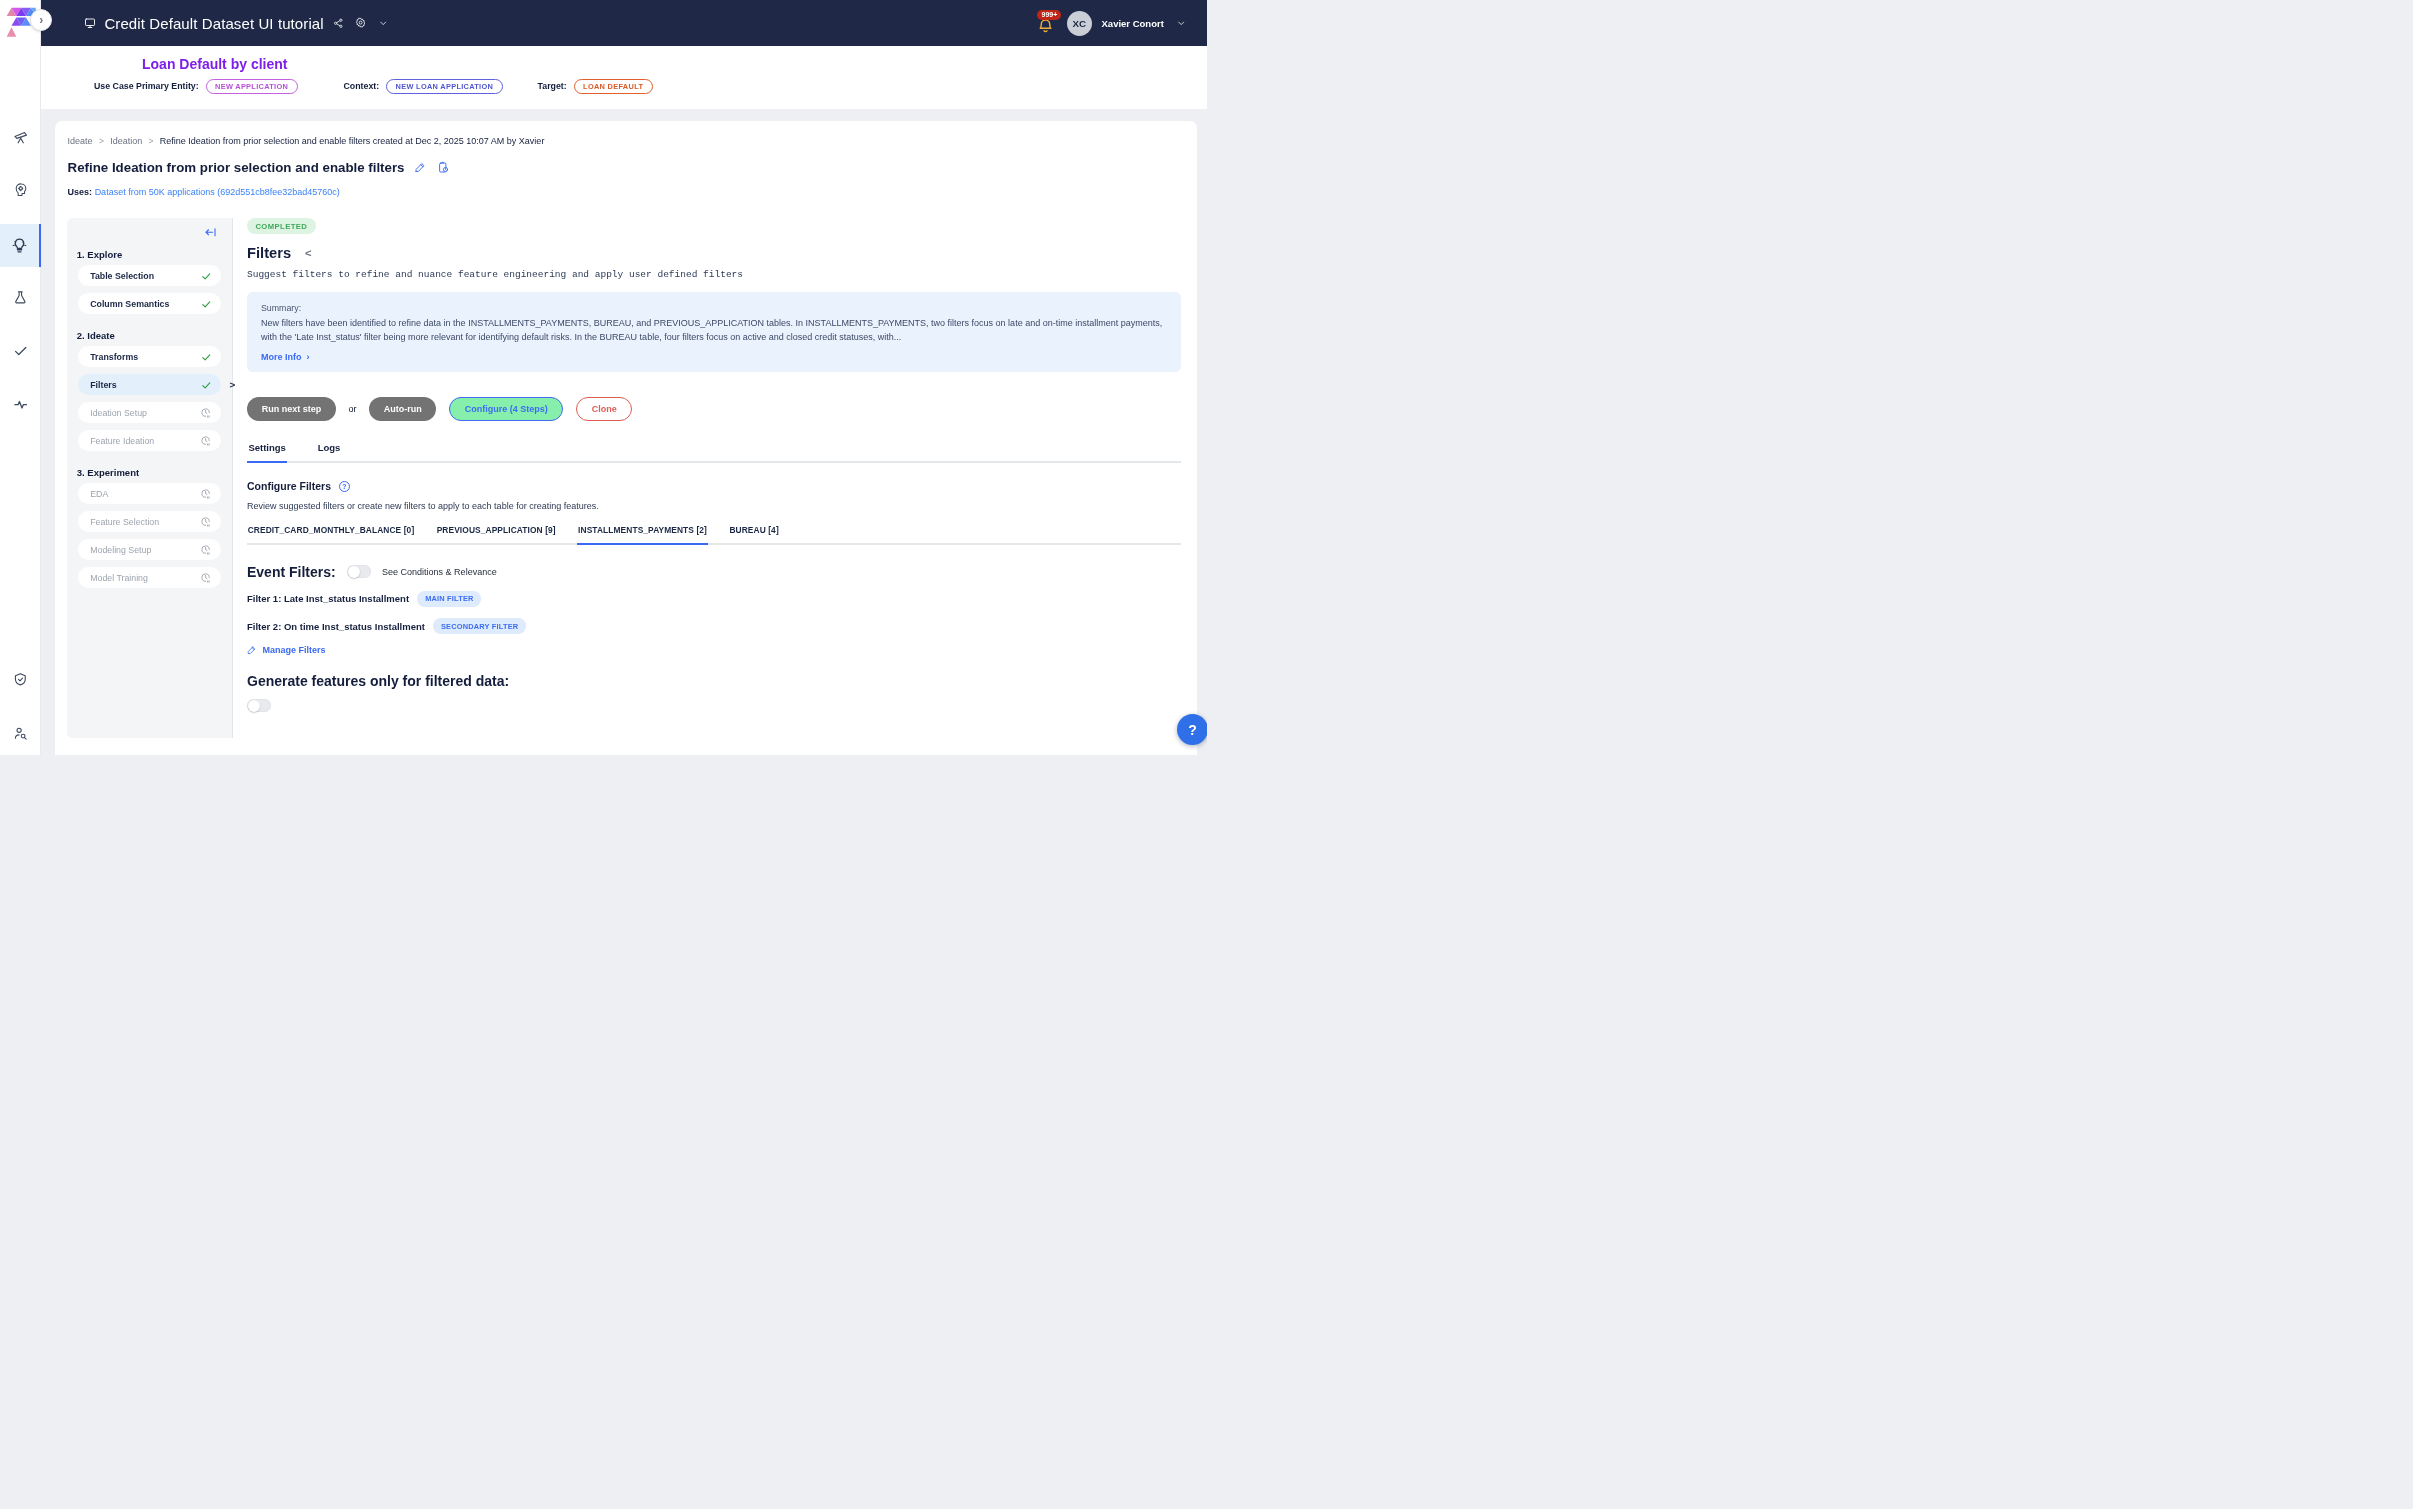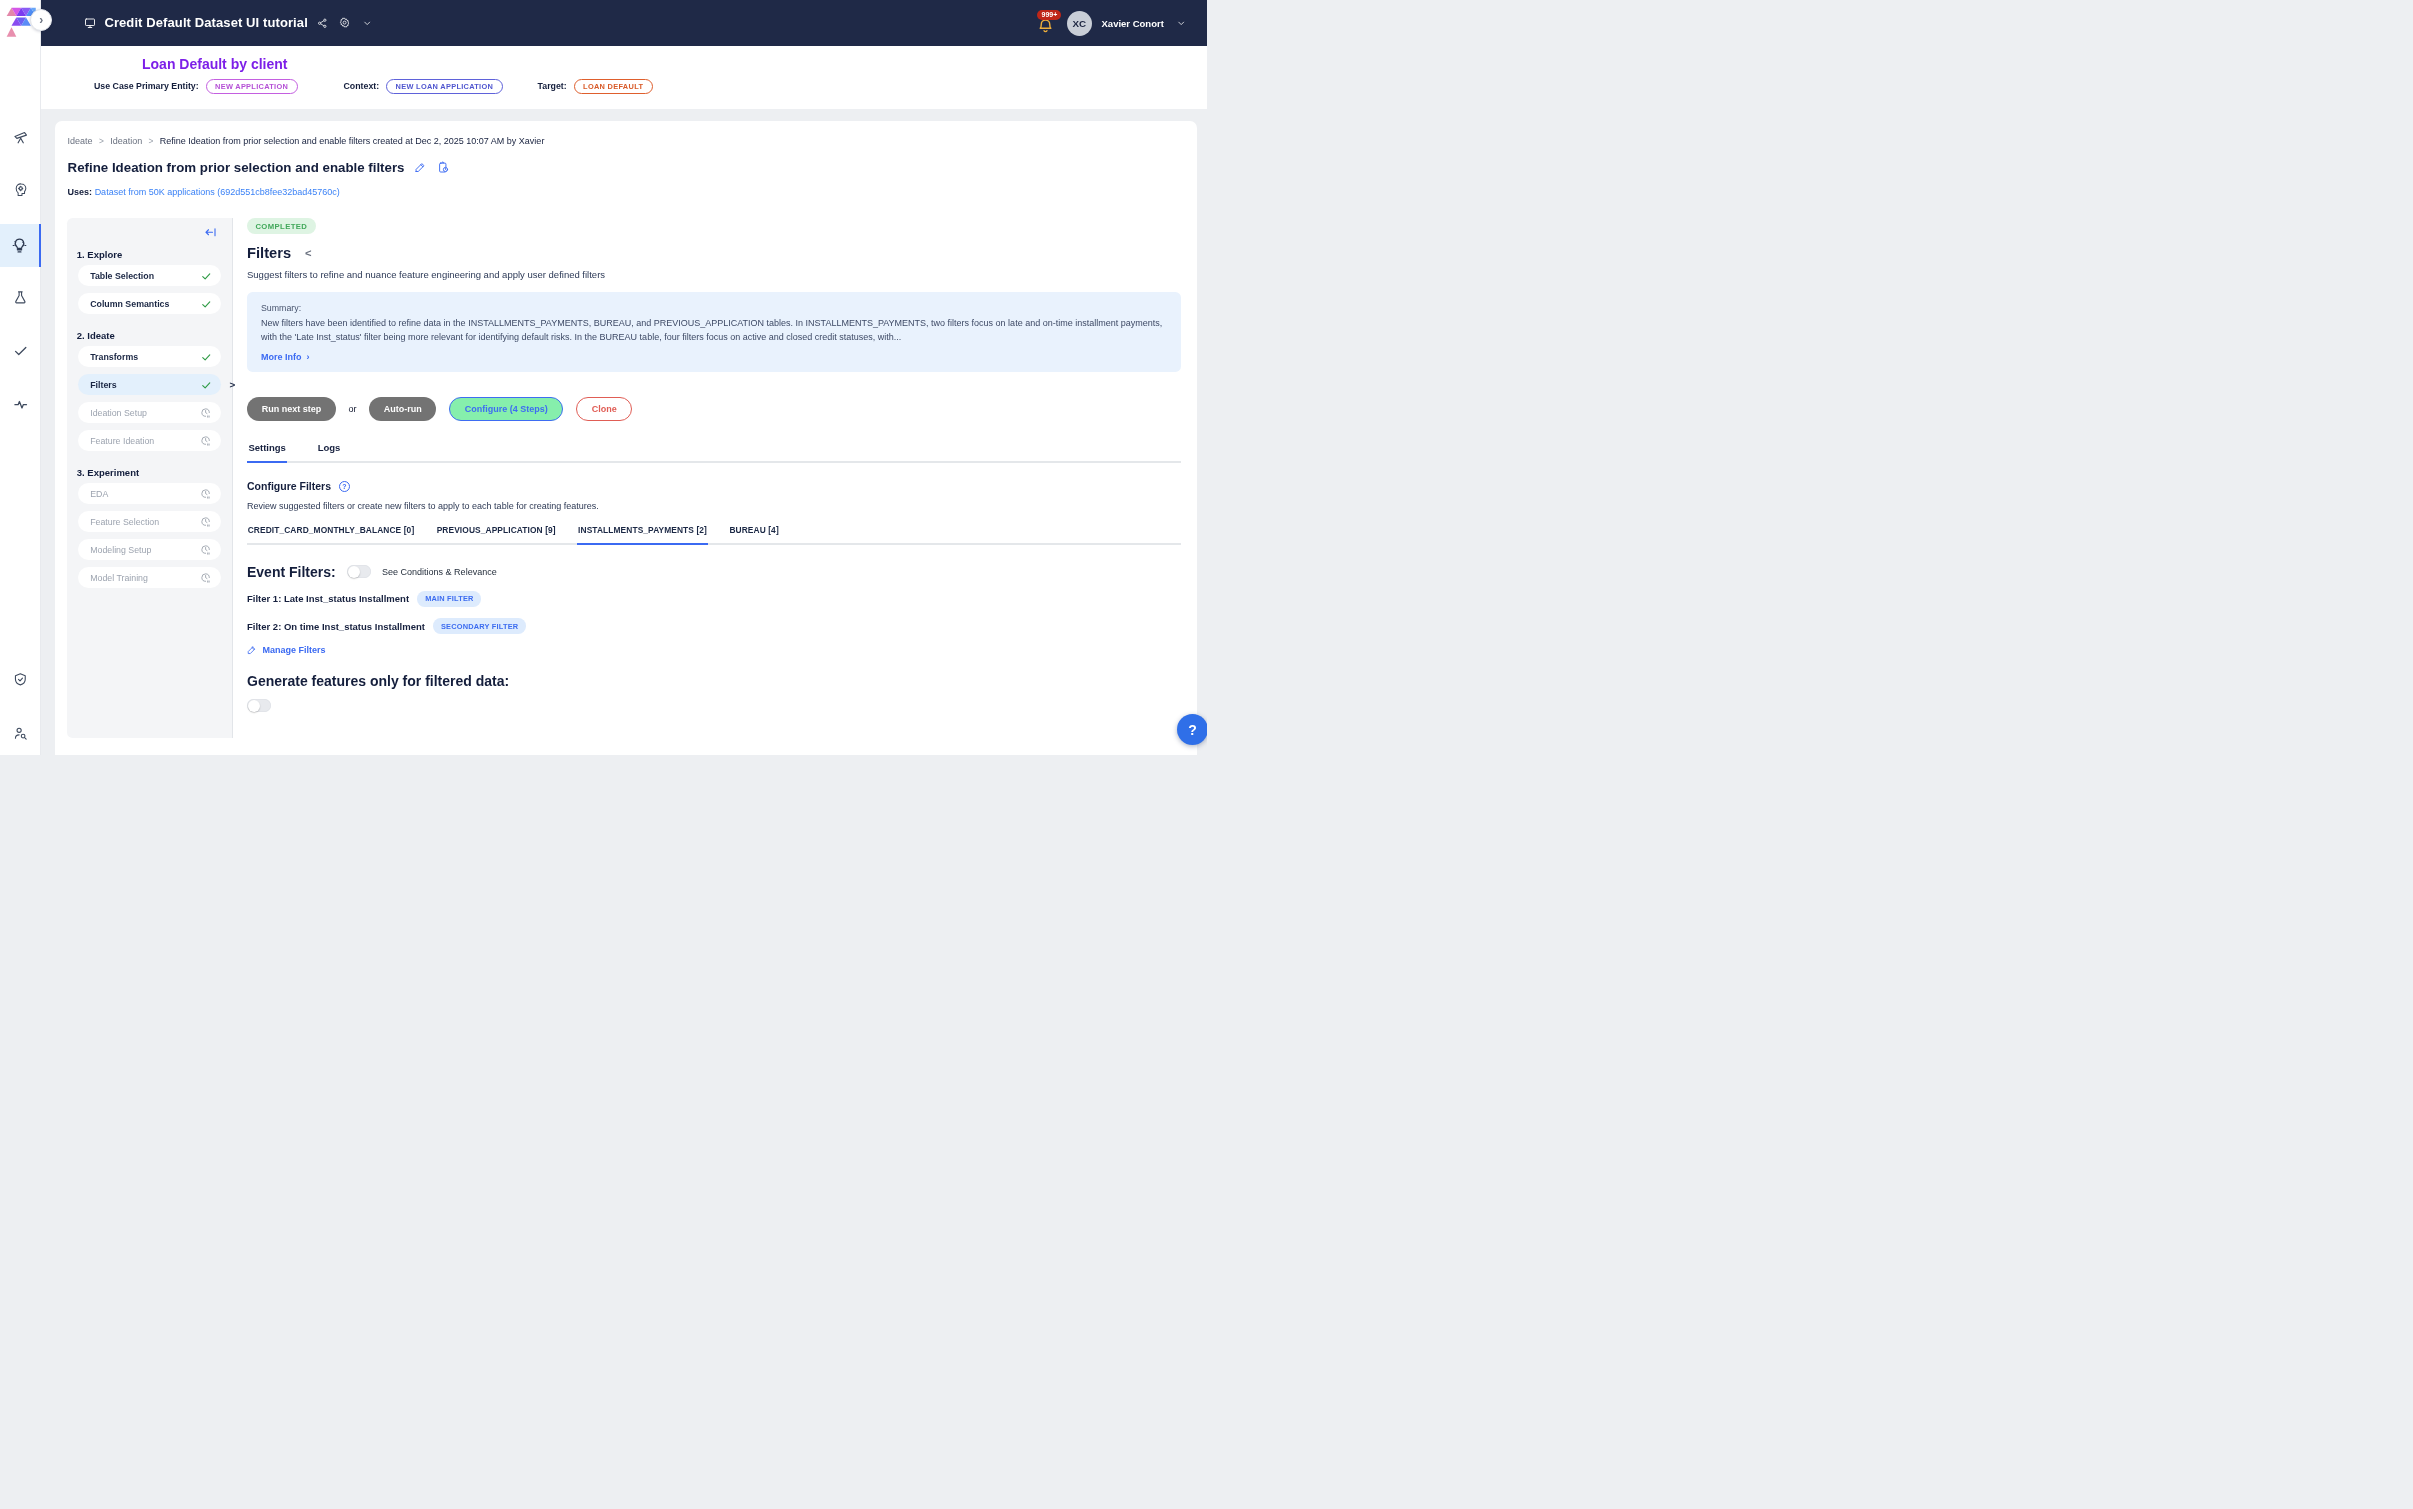--- a/index.html
+++ b/index.html
@@ -10,21 +10,21 @@
     position:relative;
     overflow:hidden;
     color:#16203e;
   }
   
   .topbar {
     position:absolute; left:41px; top:0; right:0; height:46px;
     background:#1f2947; display:flex; align-items:center; color:#fff; z-index:5;
   }
   .topbar .proj { display:flex; align-items:center; gap:7px; margin-left:41px; }
-  .proj-title { font-size:13px; font-weight:700; letter-spacing:0.1px; }
+  .proj-title { font-size:15px; font-weight:400; letter-spacing:0.1px; }
   .topbar-icon { display:inline-flex; align-items:center; justify-content:center; width:15.4px; height:15.4px; cursor:pointer; }
   .topbar .right { margin-left:auto; display:flex; align-items:center; gap:9.8px; margin-right:18px; }
   .bell-wrap { position:relative; width:21px; height:24px; cursor:pointer; }
   .notif-badge {
     position:absolute; top:-1.4px; left:1.4px; background:#bf2618; color:#fff;
     font-size:7px; font-weight:700; padding:1.4px 4.2px; border-radius:6.3px; line-height:1.1;
   }
   .avatar {
     width:25px; height:25px; border-radius:50%; background:#c9ced7; color:#1c2540;
     display:flex; align-items:center; justify-content:center; font-weight:800; font-size:9.8px; cursor:pointer;
@@ -108,21 +108,21 @@
 
   
   .content { position:absolute; left:192px; top:97px; width:934px; }
   .status-badge {
     display:inline-block; background:#def4e3; color:#41a85a; font-size:7.7px; font-weight:700;
     letter-spacing:0.4px; padding:3.5px 8.4px; border-radius:8.4px;
   }
   .step-title-row { display:flex; align-items:center; gap:14px; margin-top:11.2px; }
   .step-title { font-size:14.7px; font-weight:800; color:#141e3c; }
   .chev-collapse { color:#6b7280; font-size:11.2px; font-weight:700; cursor:pointer; }
-  .step-sub { font-size:9.5px; color:#2d3a57; margin-top:7.7px; }
+  .step-sub { font-size:9.5px; color:#2d3a57; margin-top:7.7px;font-family:Liberation Mono, monospace; }
 
   .summary-box {
     margin-top:12.6px; background:#e9f2fd; border-radius:5.6px; padding:10.5px 14px 9.8px 14px;
     width:100%;
   }
   .summary-label { font-size:8.8px; color:#49556f; margin-bottom:4.2px; }
   .summary-text { font-size:9px; color:#3e4a66; line-height:1.55; max-height:28px; overflow:hidden; }
   .more-info { display:flex; align-items:center; gap:4.9px; color:#3b6af2; font-size:9px; font-weight:600; margin-top:7px; cursor:pointer; }
 
   .btn-row { display:flex; align-items:center; gap:12.6px; margin-top:25px; }

